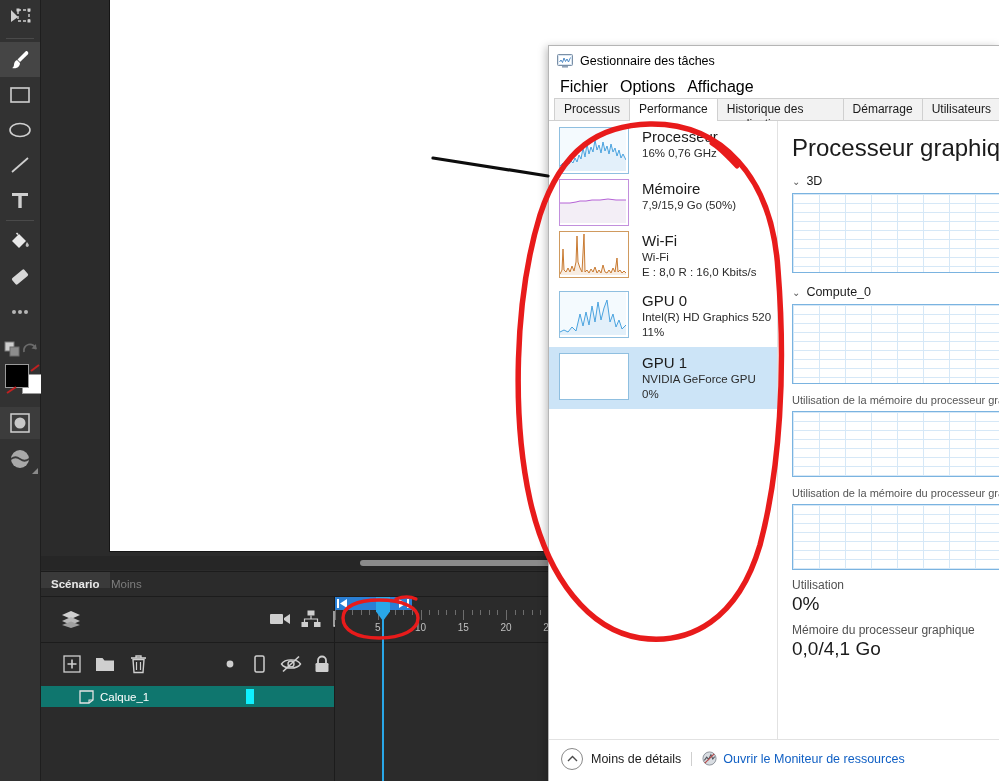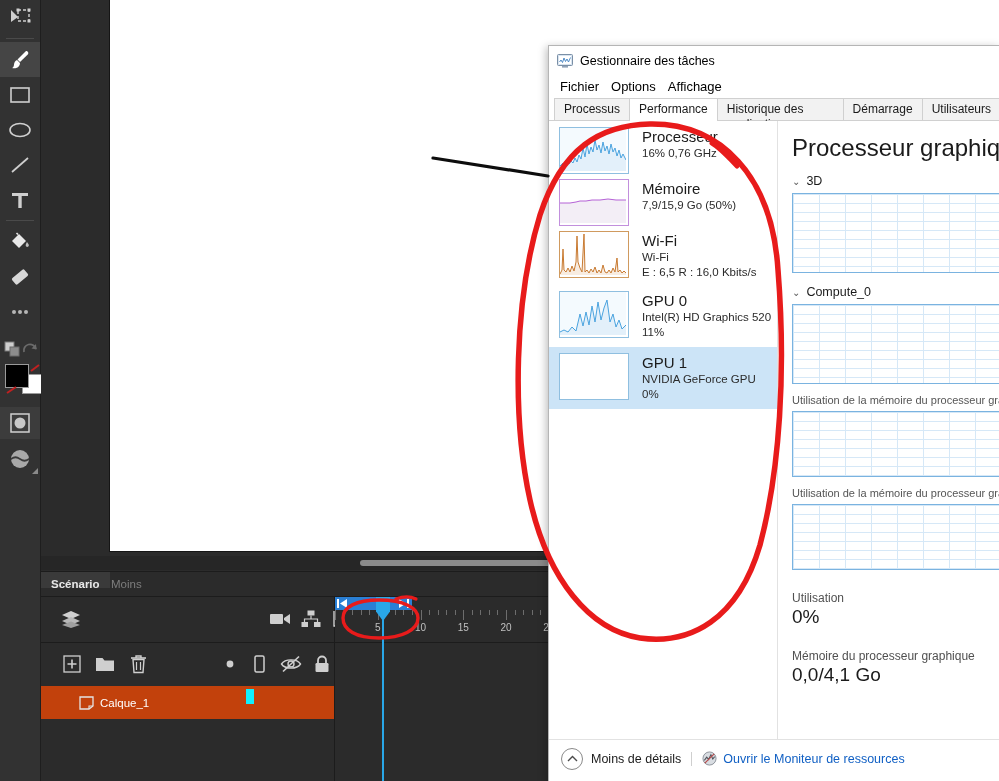--- a/index.html
+++ b/index.html
@@ -155,22 +155,22 @@
     background: #29a7e8;
   }
   #playhead-head {
     position: absolute; left: 41px; top: 0;
     width: 14px; height: 24px;
     background: #29a7e8;
     clip-path: polygon(0 0, 100% 0, 100% 60%, 50% 100%, 0 60%);
   }
   #layer-left {
     position: absolute; left: 0; top: 0;
-    width: 293px; height: 33px;
-    background: #c2410c;
+    width: 293px; height: 21px;
+    background: #0f766e;
     display: flex; align-items: center;
   }
   #layer-name { color: #ffffff; font-size: 11.5px; margin-left: 6px; }
   #layer-color-chip {
     position: absolute; left: 205px; top: 3px;
     width: 8px; height: 15px;
     background: #0ff0ff;
   }
   #layer-right {
     position: absolute; left: 294px; top: 89px;
@@ -223,21 +223,21 @@
   }
   #tm-title-text { font-size: 12.5px; color: #000; }
 
   #tm-menubar {
     height: 23px;
     display: flex; align-items: center;
     padding-left: 5px;
     background: #ffffff;
   }
   .tm-menu-item {
-    font-size: 13px; color: #000;
+    font-size: 16px; color: #000;
     padding: 2px 6px;
   }
 
   #tm-tabs {
     position: relative;
     height: 22px;
     background: #ffffff;
     border-bottom: 1px solid #d0d0d0;
     display: flex; align-items: flex-end;
     padding-left: 5px;
@@ -338,21 +338,21 @@
   }
   .graph-box.small { height: 66px; }
   .mem-label {
     font-size: 11px;
     color: #555;
     margin-top: 10px;
     white-space: nowrap;
   }
   .stat-label {
     font-size: 12px; color: #505050;
-    margin-top: 21px;
+    margin-top: 8px;
   }
   .stat-value {
     font-size: 19px; color: #1b1b1b;
     margin-top: 1px;
     font-weight: 400;
   }
 
   
   #tm-statusbar {
     position: absolute; left: 0; bottom: 0;
@@ -833,21 +833,21 @@
         <div class="perf-thumb" style="border:1px solid #d09a5e;">
           <svg width="66" height="43" viewBox="0 0 66 43">
             <rect width="66" height="43" fill="#ffffff"></rect>
             <path d="M0 42 L2 38 L3 17 L4 38 L6 40 L8 36 L10 40 L12 34 L14 39 L16 30 L17 4 L18 30 L20 36 L22 40 L24 2 L25 40 L27 38 L29 41 L31 37 L33 40 L35 35 L37 41 L39 38 L41 41 L43 33 L45 40 L47 41 L49 38 L51 41 L53 36 L55 40 L57 26 L58 40 L60 38 L62 41 L64 39 L66 41 L66 43 L0 43 Z" fill="#f8ece0"></path>
             <path d="M0 42 L2 38 L3 17 L4 38 L6 40 L8 36 L10 40 L12 34 L14 39 L16 30 L17 4 L18 30 L20 36 L22 40 L24 2 L25 40 L27 38 L29 41 L31 37 L33 40 L35 35 L37 41 L39 38 L41 41 L43 33 L45 40 L47 41 L49 38 L51 41 L53 36 L55 40 L57 26 L58 40 L60 38 L62 41 L64 39 L66 41" fill="none" stroke="#c87a31" stroke-width="1"></path>
           </svg>
         </div>
         <div class="perf-text">
           <div class="perf-name">Wi-Fi</div>
           <div class="perf-sub">Wi-Fi</div>
-          <div class="perf-sub">E : 6,5  R : 16,0 Kbits/s</div>
+          <div class="perf-sub">E : 8,0  R : 16,0 Kbits/s</div>
         </div>
       </div>
 
       <div class="perf-item" style="height:62px;">
         <div class="perf-thumb" style="border:1px solid #8fbfe0;">
           <svg width="66" height="43" viewBox="0 0 66 43">
             <rect width="66" height="43" fill="#f4fafe"></rect>
             <path d="M0 40 L4 38 L8 40 L12 35 L16 39 L20 22 L23 34 L26 20 L29 33 L32 14 L35 30 L38 10 L41 28 L44 16 L47 8 L50 30 L53 22 L56 35 L59 28 L62 37 L66 33 L66 43 L0 43 Z" fill="#e3f0fa"></path>
             <path d="M0 40 L4 38 L8 40 L12 35 L16 39 L20 22 L23 34 L26 20 L29 33 L32 14 L35 30 L38 10 L41 28 L44 16 L47 8 L50 30 L53 22 L56 35 L59 28 L62 37 L66 33" fill="none" stroke="#4aa3df" stroke-width="1"></path>
           </svg>

